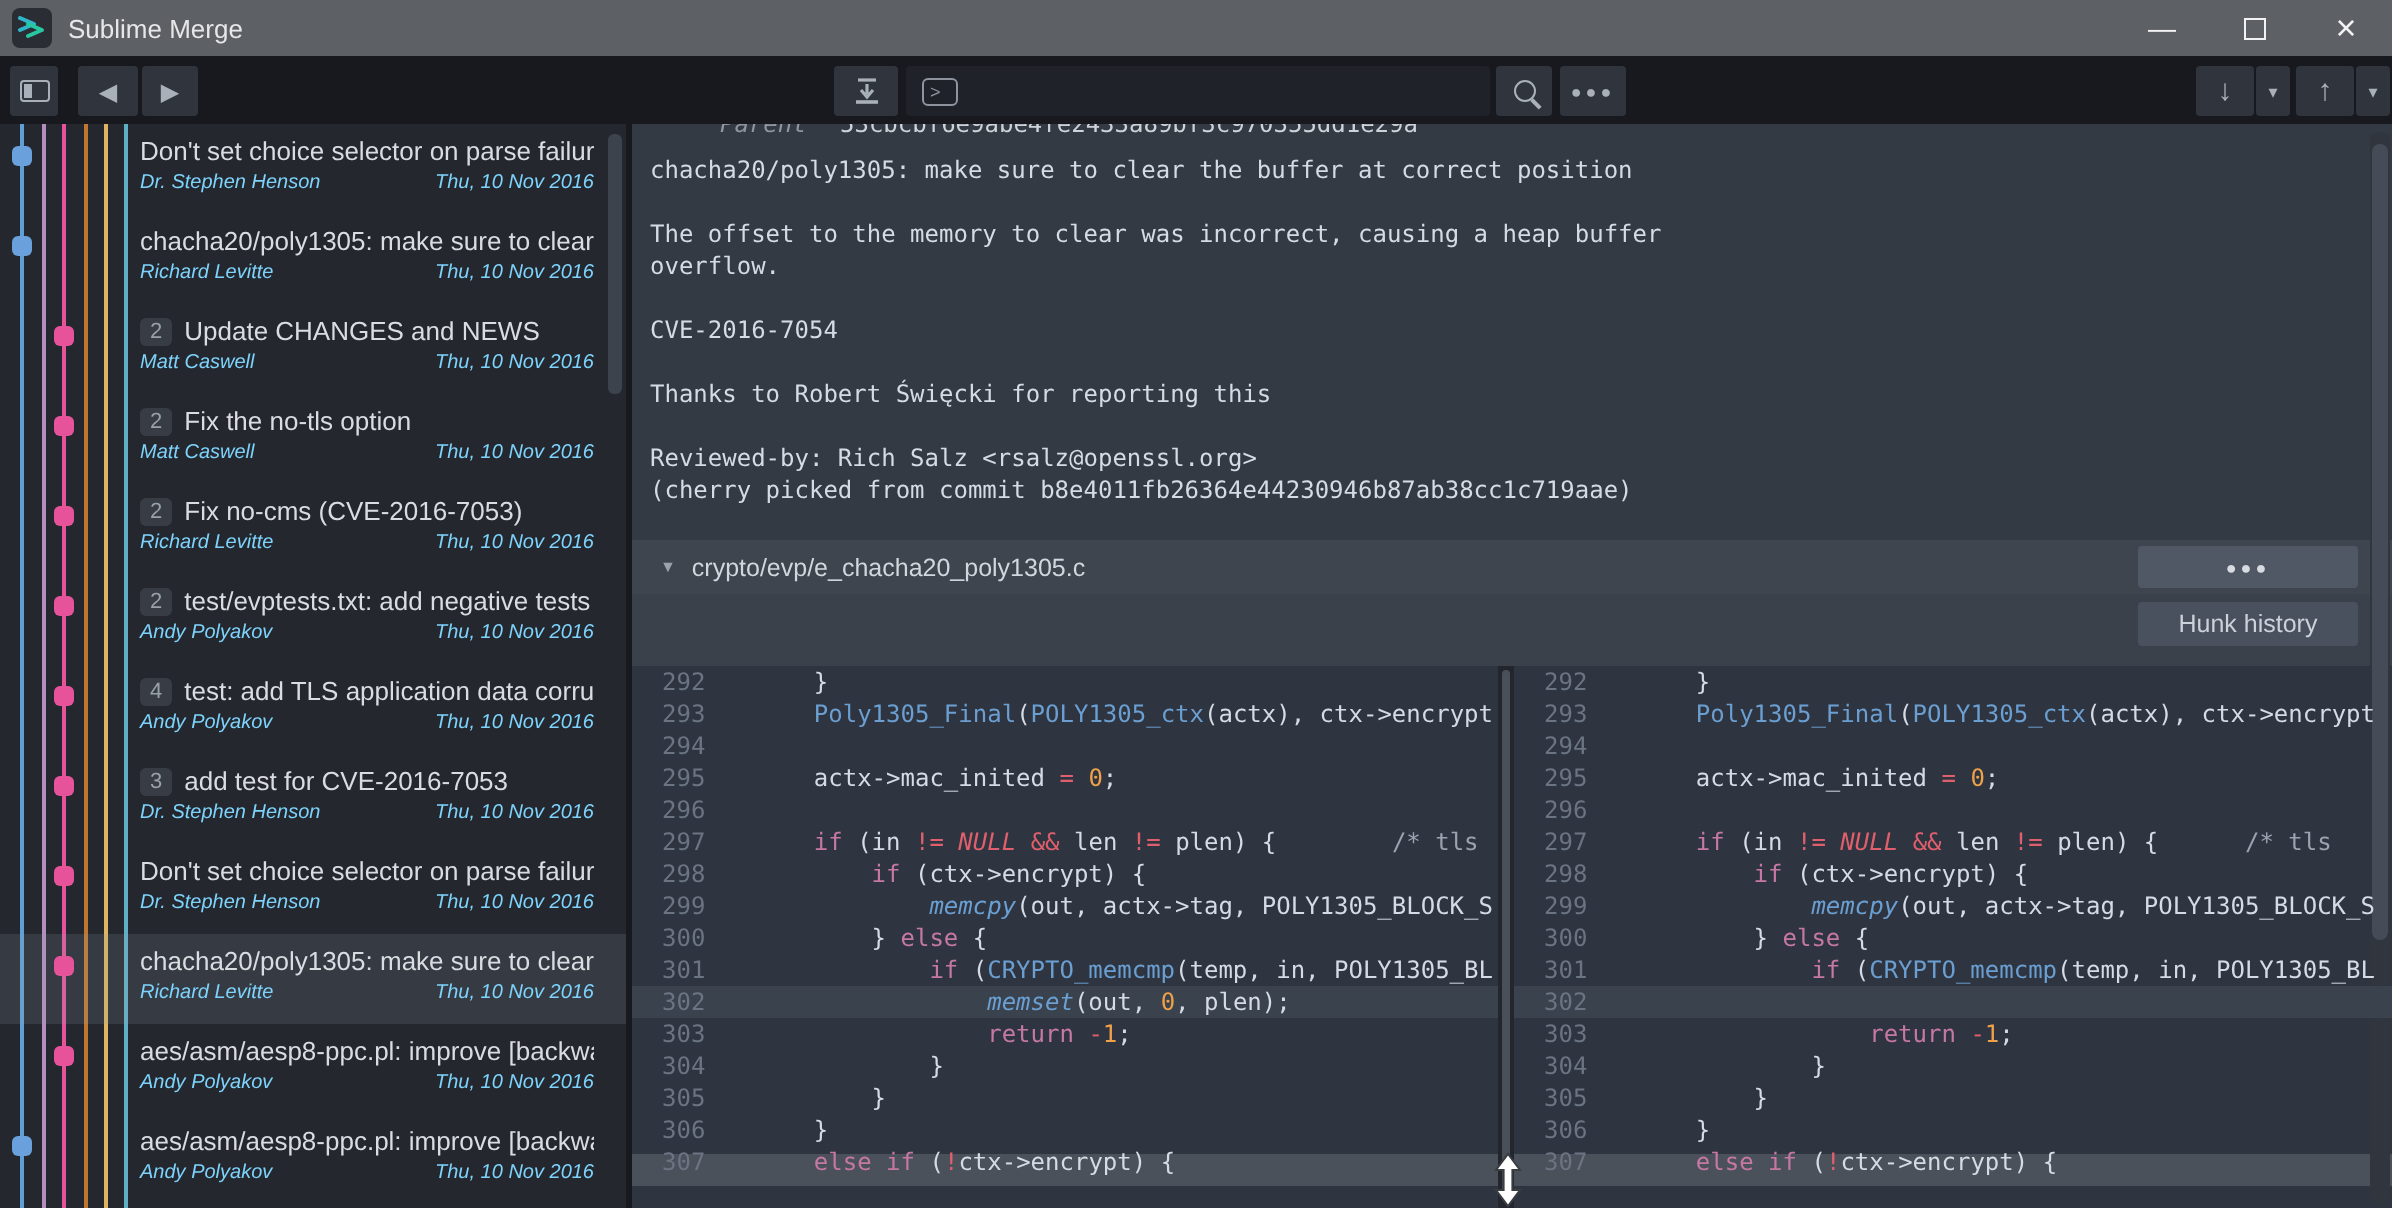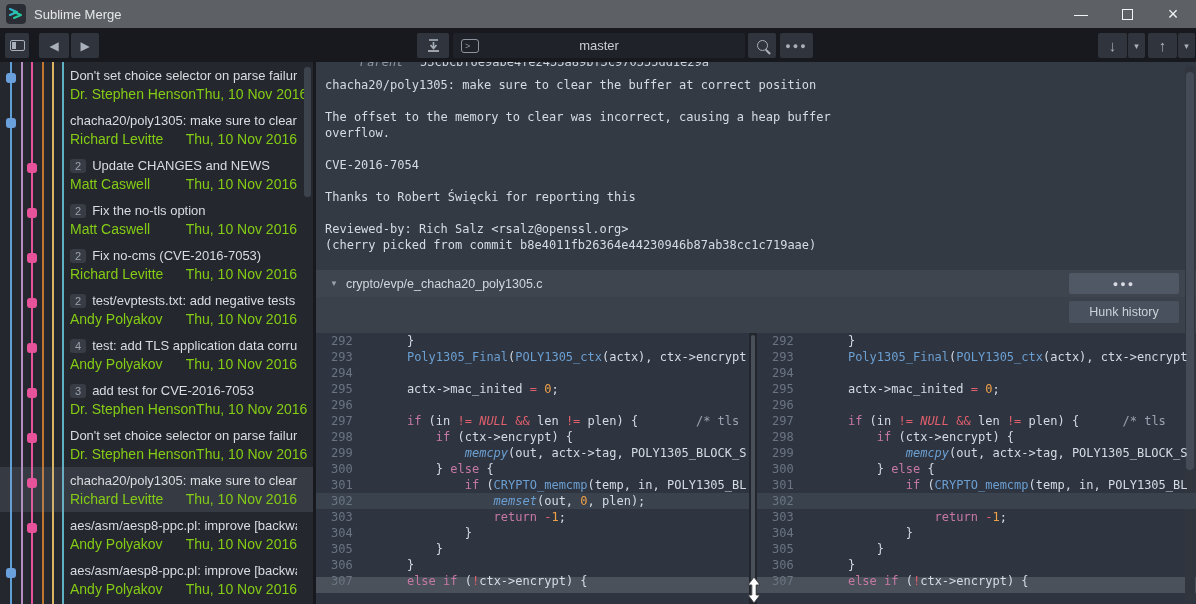--- a/index.html
+++ b/index.html
@@ -49,21 +49,21 @@
   .lane{position:absolute;top:0;bottom:0;width:2px;}
   .commit-rows{position:absolute;left:0;top:0;width:100%;}
   .commit-row{position:relative;height:45px;padding:5px 16px 0 70px;}
   .commit-row.selected{background:rgba(148,163,180,0.17);}
   .commit-dot{position:absolute;top:11px;width:10px;height:10px;border-radius:3px;}
   .commit-line1{display:flex;align-items:center;height:17px;overflow:hidden;}
   .commit-badge{flex:0 0 auto;background:#383d45;color:#9aa1ab;border-radius:3px;
                 font-size:11px;padding:1px 5px;margin-right:6px;}
   .commit-title{font-size:13px;color:#d9dce1;white-space:nowrap;overflow:hidden;}
   .commit-line2{display:flex;justify-content:space-between;height:17px;margin-top:2px;}
-  .commit-author,.commit-date{font-size:14px;color:#84cc16;white-space:nowrap;}
+  .commit-author,.commit-date{font-size:10px;font-style:italic;color:#7dd3fc;white-space:nowrap;}
   .sb-scroll{position:absolute;right:2px;top:5px;width:7px;height:130px;border-radius:3px;background:#3c434d;}
 
   
   .main{position:absolute;left:316px;top:62px;width:880px;height:542px;background:#333a43;overflow:hidden;}
   .mono{font-family:"DejaVu Sans Mono",monospace;}
   .meta-row{position:absolute;left:0;top:-7px;height:16px;font-size:12px;}
   .meta-label{position:absolute;left:44px;font-style:italic;color:#8f96a1;}
   .meta-value{position:absolute;left:104px;color:#ced3da;}
   .commit-message{position:absolute;left:9px;top:15px;width:860px;font-size:12px;line-height:16px;
                   color:#d5dbe4;white-space:pre;}
@@ -133,21 +133,20 @@
     <div class="tb-btn tb-fwd">▶</div>
     <div class="tb-btn tb-commitjump">
       <svg width="15" height="14" viewBox="0 0 15 14">
         <path d="M3 1 H12" stroke="#a9b0ba" stroke-width="1.6"></path>
         <path d="M7.5 3 V8 M4.5 6 L7.5 9.5 L10.5 6" fill="none" stroke="#a9b0ba" stroke-width="1.6"></path>
         <path d="M2 12 H13" stroke="#a9b0ba" stroke-width="1.8"></path>
       </svg>
     </div>
     <div class="branch-field">
       <span class="term-icon">&gt;</span>
-      <span class="branch-name">master</span>
     </div>
     <div class="tb-btn tb-search">
       <span class="search-glyph"></span>
     </div>
     <div class="tb-btn tb-more">●●●</div>
     <div class="tb-btn tb-pull">↓</div>
     <div class="tb-btn tb-pullcaret">▾</div>
     <div class="tb-btn tb-push">↑</div>
     <div class="tb-btn tb-pushcaret">▾</div>
   </div>

